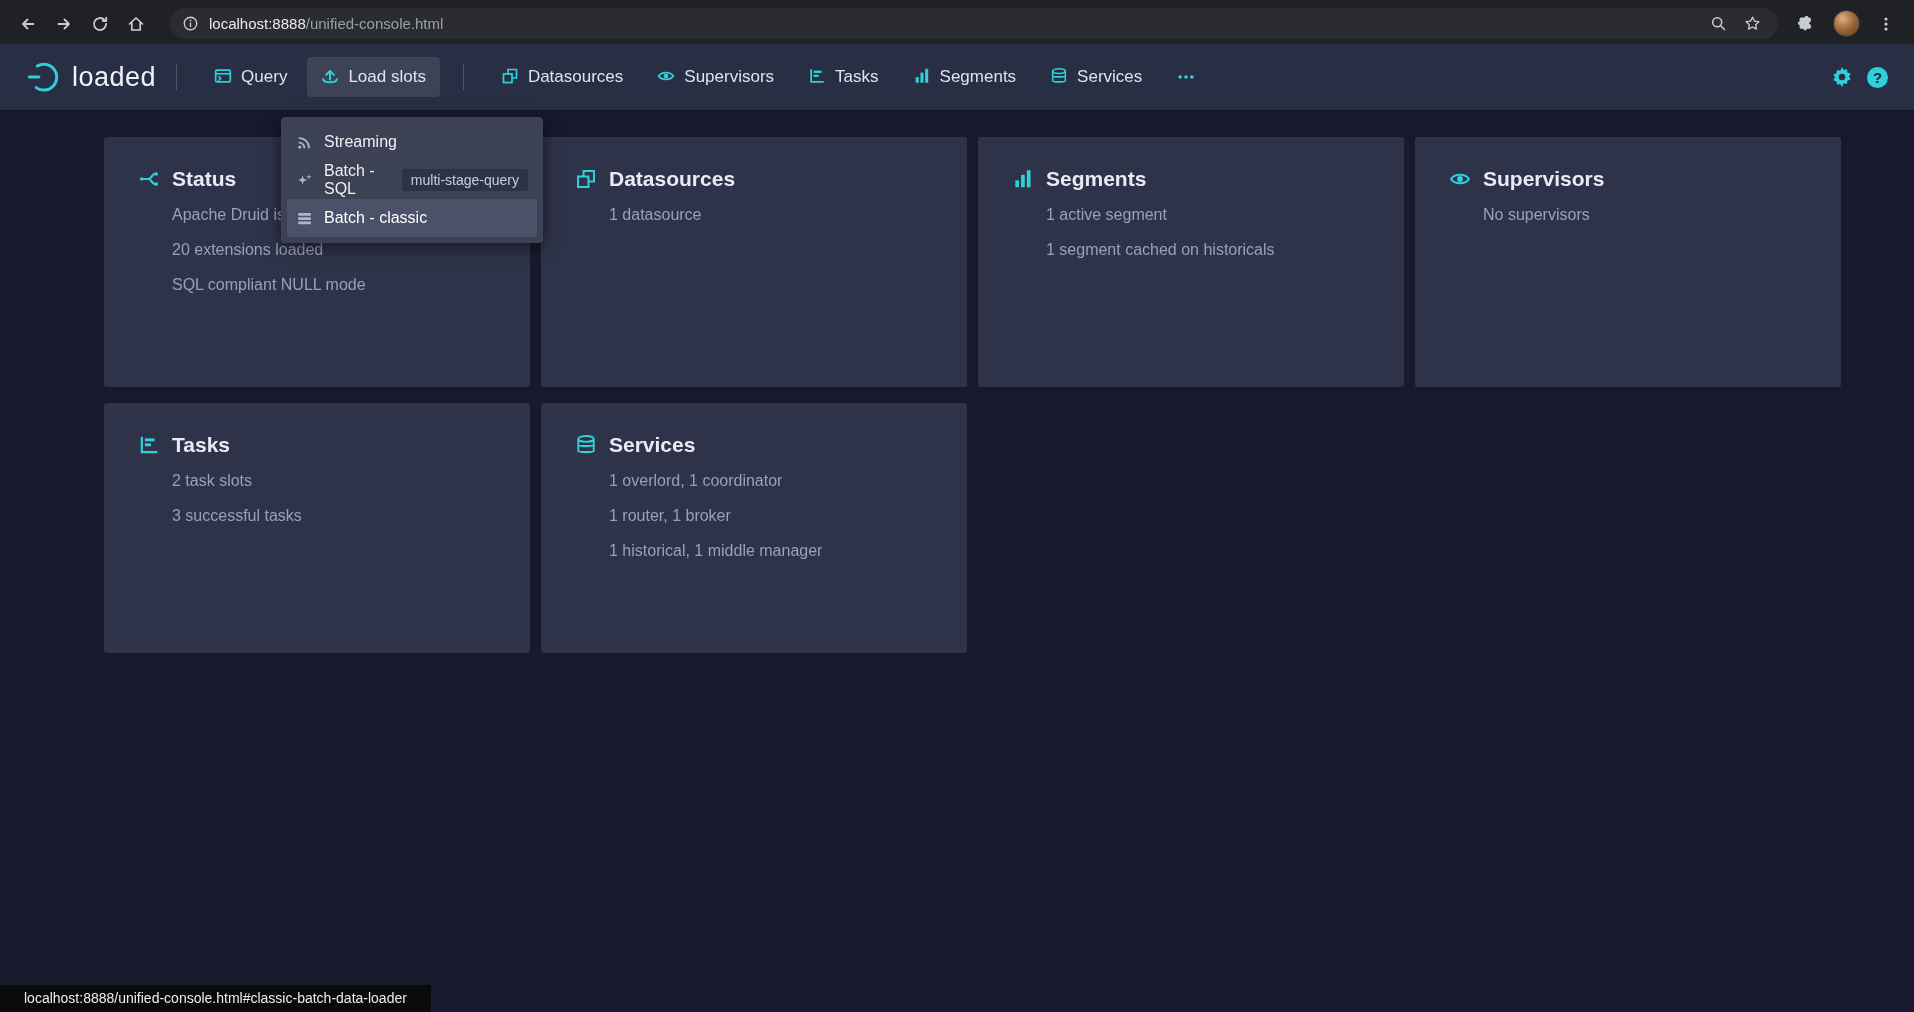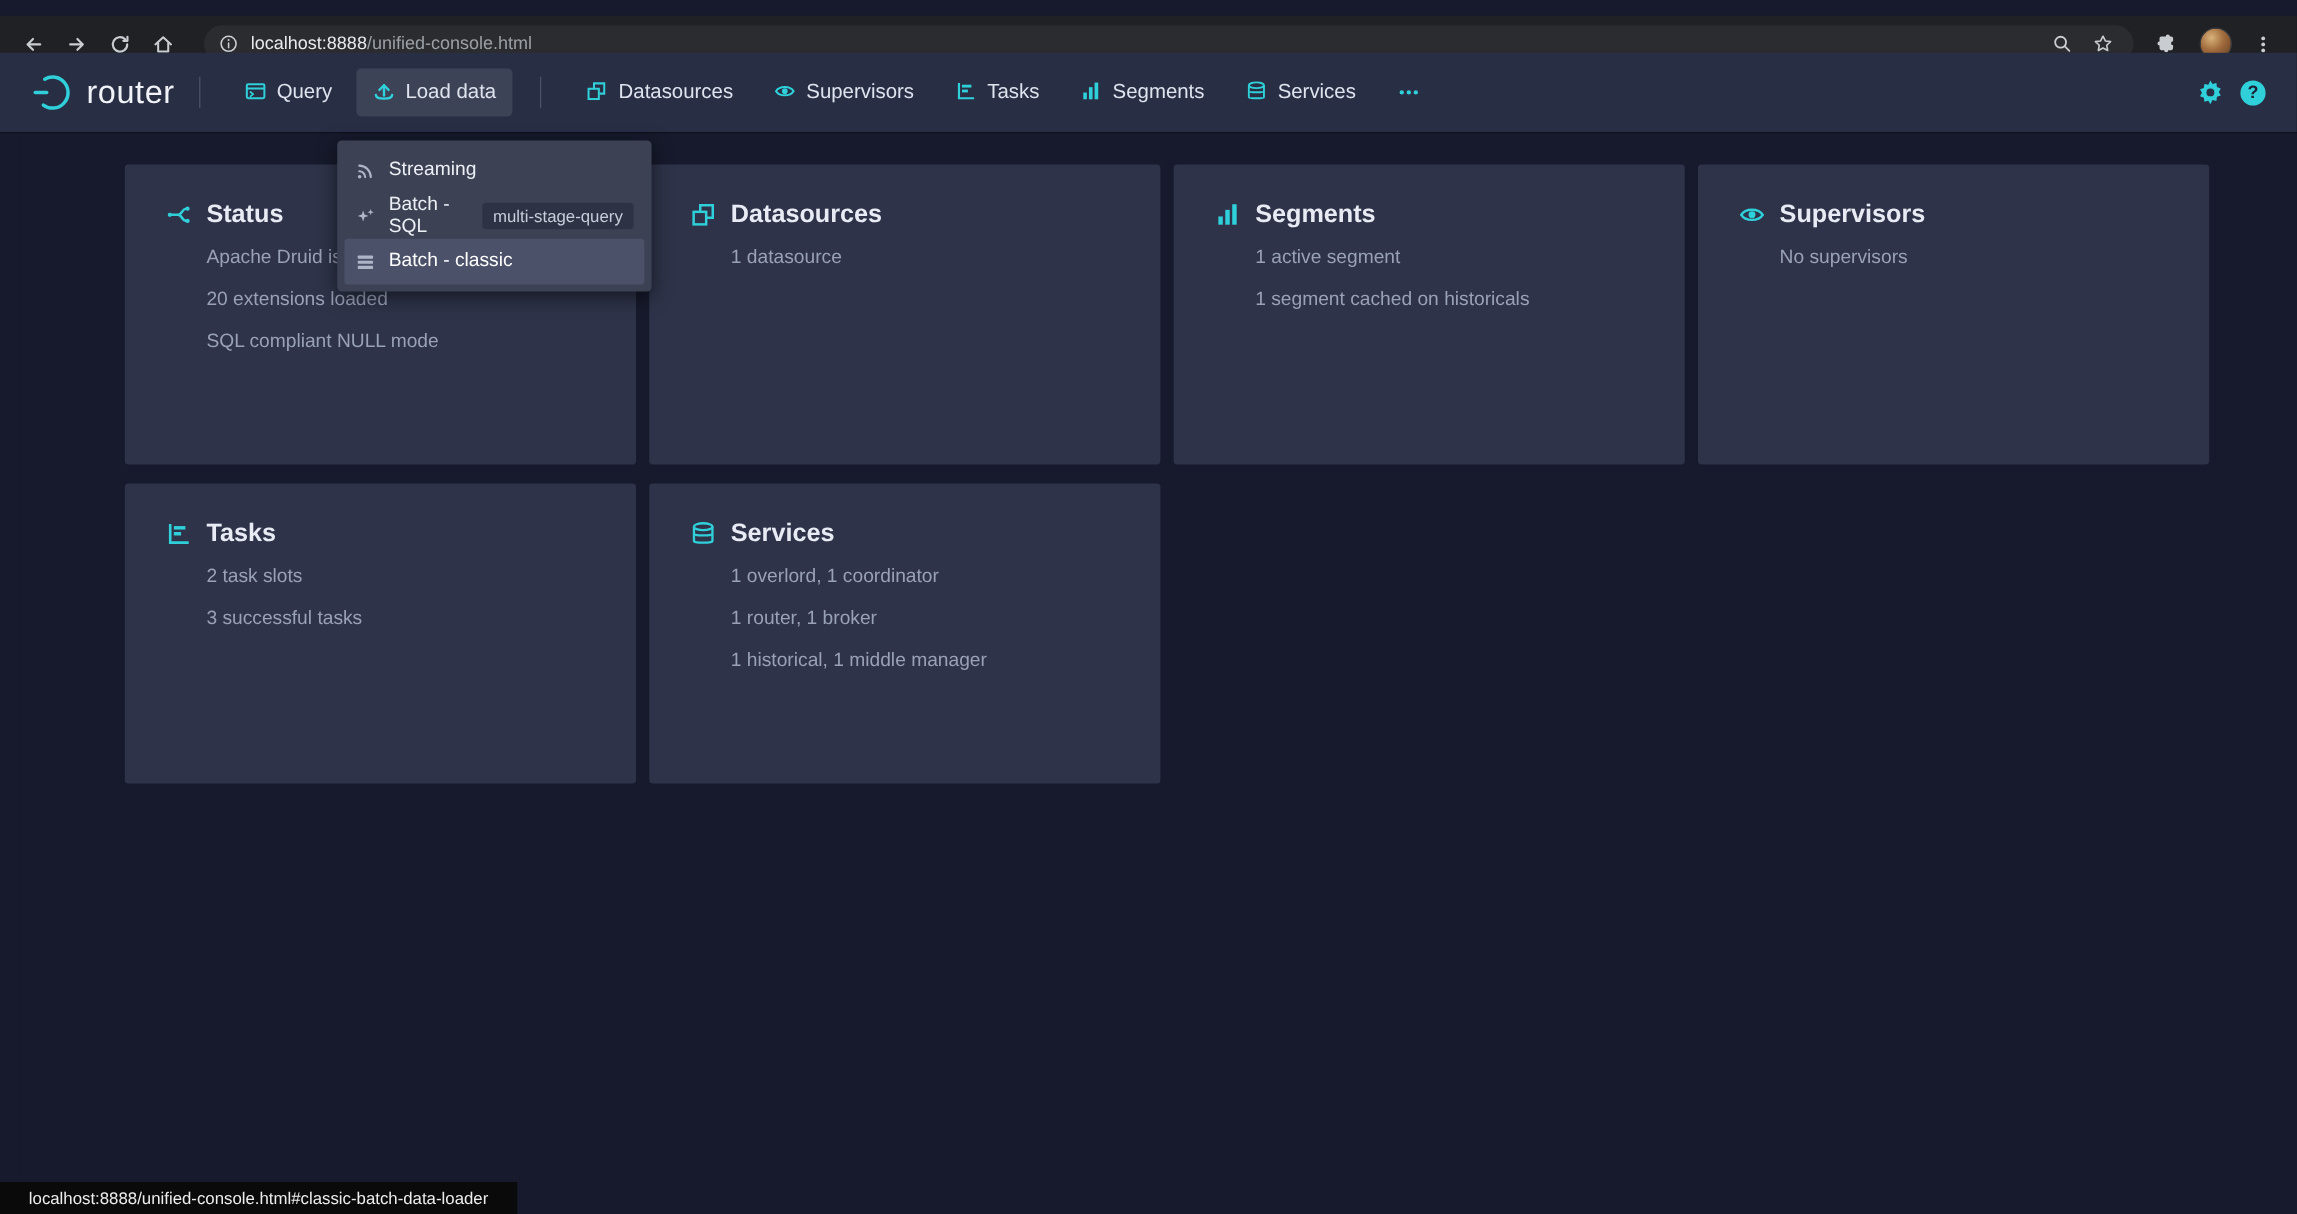--- a/index.html
+++ b/index.html
@@ -1,21 +1,21 @@
 <!DOCTYPE html>
 <html><head>
 <meta charset="utf-8">
 <style>
   * { margin:0; padding:0; box-sizing:border-box; }
   html,body { width:1914px; height:1012px; overflow:hidden; background:#171a2c;
               font-family:"Liberation Sans", sans-serif; }
   button { border:none; background:transparent; color:inherit; font:inherit; cursor:default; }
 
   
-  .browser-bar { position:absolute; top:13px; left:0; right:0; height:47px; background:#202124;
+  .browser-bar { position:absolute; top:0; left:0; right:0; height:47px; background:#202124;
                  display:flex; align-items:center; padding:0 10px; z-index:10; }
   .bb-btn { width:36px; height:36px; border-radius:50%; display:flex; align-items:center;
             justify-content:center; color:#c9cdd2; flex:0 0 auto; }
   .omnibox { margin-left:16px; height:31px; border-radius:16px; background:#2b2c2f;
              flex:1 1 auto; display:flex; align-items:center; padding:0 12px; min-width:0; }
   .omni-url { font-size:15px; margin-left:10px; white-space:nowrap; overflow:hidden; flex:1; }
   .omni-host { color:#e8eaed; }
   .omni-path { color:#9aa0a6; }
   .omni-right { display:flex; align-items:center; gap:6px; color:#c9cdd2; }
   .right-cluster { display:flex; align-items:center; margin-left:10px; gap:4px; }
@@ -136,21 +136,21 @@
 </div>
 
 <nav class="druid-nav">
   <div class="brand">
     <span class="cyan">
       <svg width="36" height="36" viewBox="0 0 32 32" fill="none" stroke="currentColor" stroke-width="2.6" stroke-linecap="round">
           <path d="M10 6.2 A 11.5 11.5 0 1 1 9 25.4"></path>
           <path d="M3 16 H11.5"></path>
         </svg>
     </span>
-    <span class="brand-text">router</span>
+    <span class="brand-text">loaded</span>
   </div>
 
   <div class="nav-divider"></div>
 
   <button class="nav-item">
     <span class="nav-icon cyan">
       <svg width="18" height="18" viewBox="0 0 16 16" fill="none" stroke="currentColor" stroke-width="1.5">
           <rect x="1.5" y="2.8" width="13" height="10.4" rx="1"></rect>
           <path d="M1.5 6 H14.5"></path>
           <path d="M4.2 8.6 l2 1.6 -2 1.6" stroke-width="1.3" stroke-linecap="round" stroke-linejoin="round"></path>
@@ -160,21 +160,21 @@
   </button>
 
   <button class="nav-item active">
     <span class="nav-icon cyan">
       <svg width="18" height="18" viewBox="0 0 16 16" fill="none" stroke="currentColor" stroke-width="1.8" stroke-linecap="round" stroke-linejoin="round">
           <path d="M8 11.2 V3.6"></path>
           <path d="M4.6 7 L8 3.6 l3.4 3.4"></path>
           <path d="M2 10.8 C2 14.4 14 14.4 14 10.8"></path>
         </svg>
     </span>
-    <span>Load data</span>
+    <span>Load slots</span>
   </button>
 
   <div class="nav-divider"></div>
 
   <button class="nav-item">
     <span class="nav-icon cyan">
       <svg width="18" height="18" viewBox="0 0 16 16" fill="none" stroke="currentColor" stroke-width="1.5">
           <path d="M6.2 5.8 V2.2 h7.6 v7.6 h-3.6"></path>
           <rect x="2.2" y="6.2" width="7.6" height="7.6"></rect>
         </svg>

